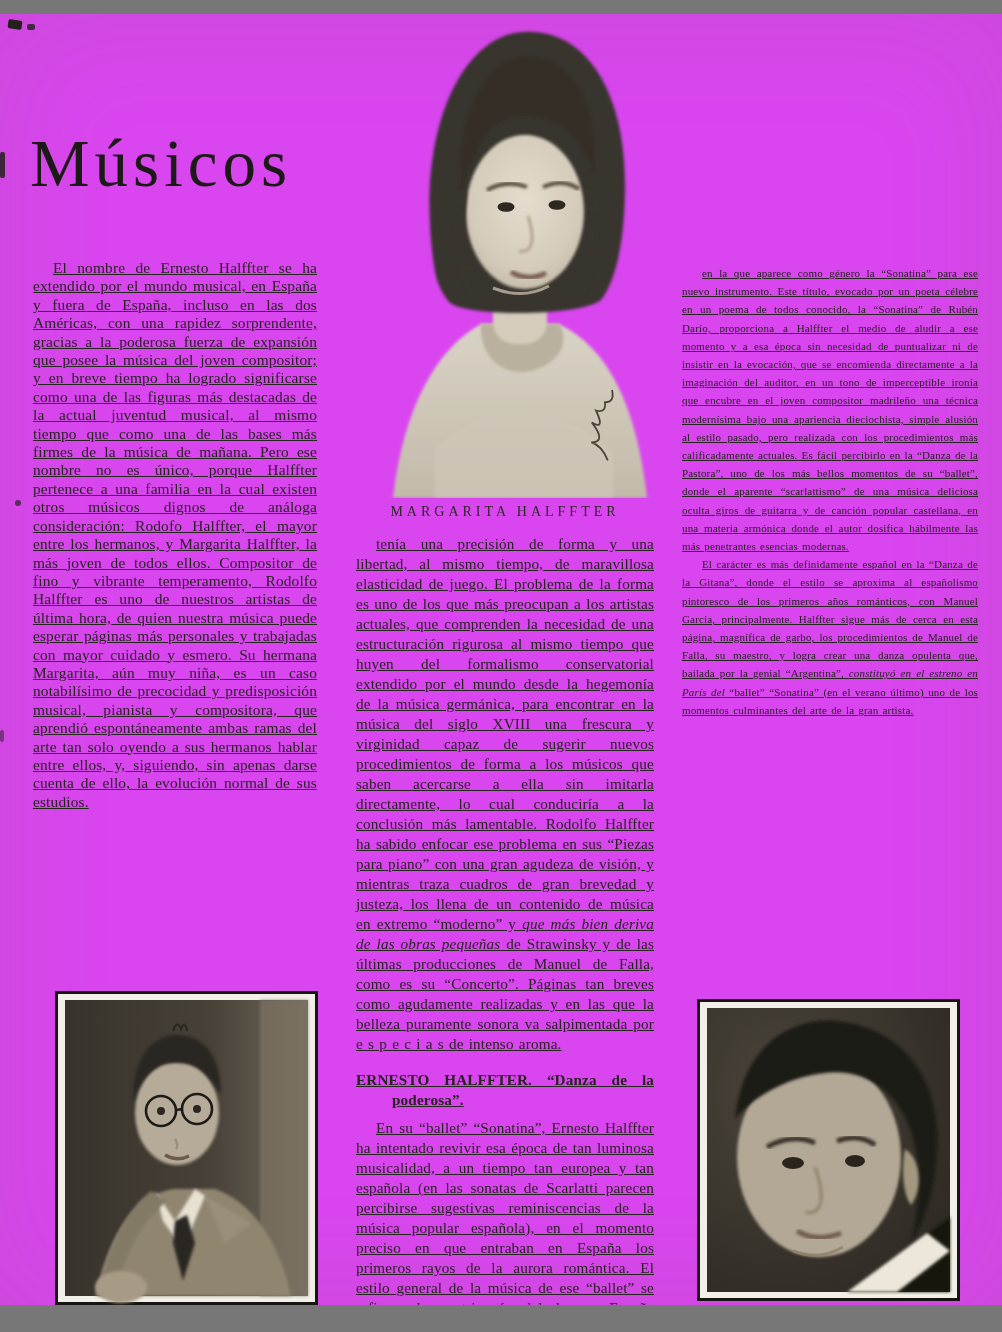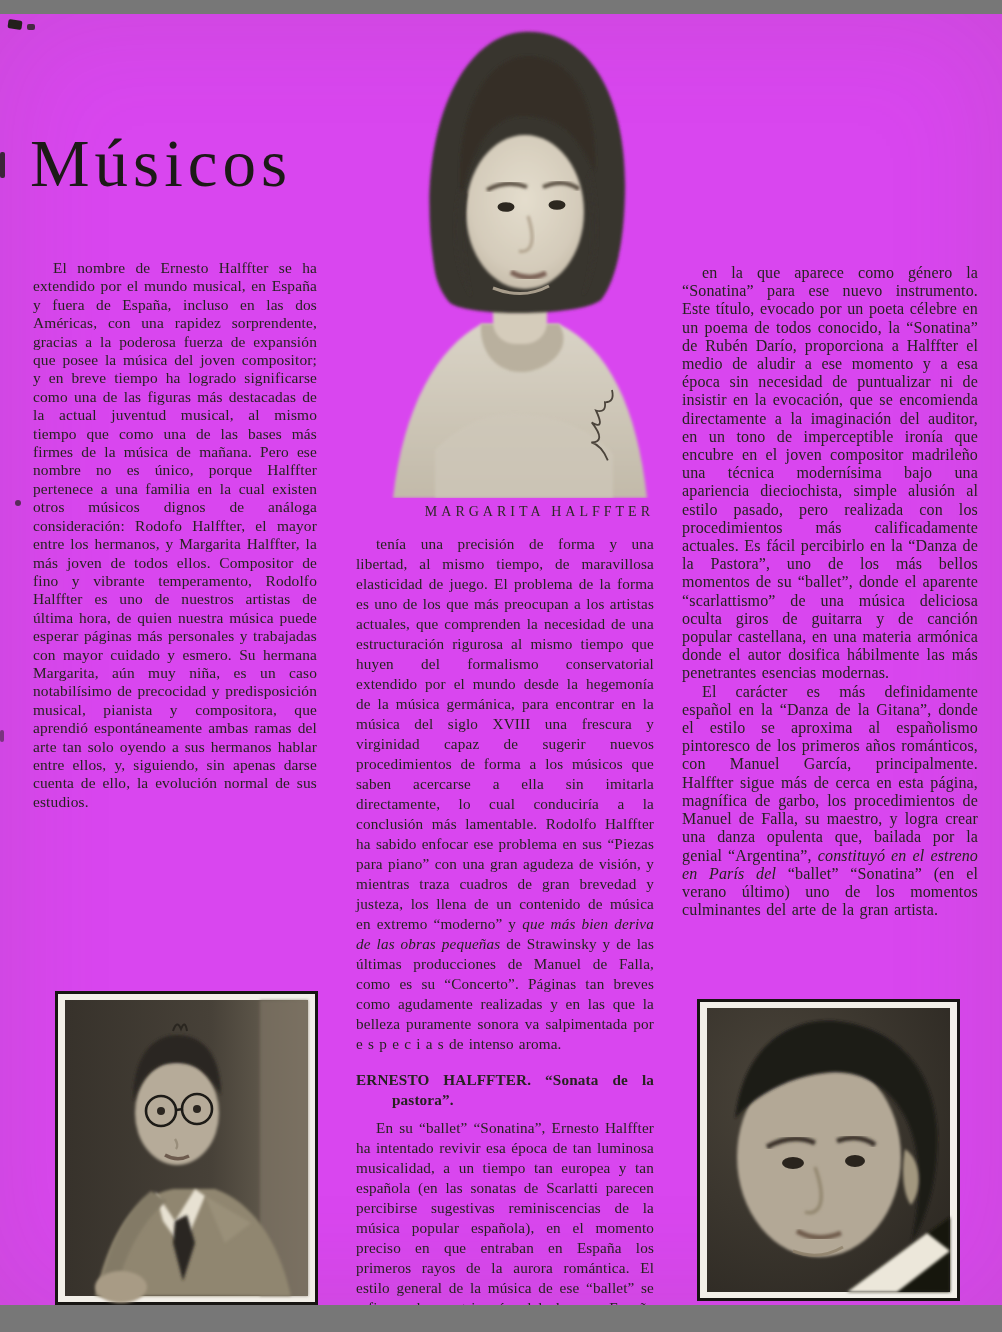--- a/index.html
+++ b/index.html
@@ -10,31 +10,31 @@
     overflow:hidden;
     box-shadow:inset 0 0 120px rgba(110,100,80,.14);
   }
   .page-title{
     position:absolute;top:116px;font-size:67px;line-height:1;
     color:#1c1a17;letter-spacing:5px;white-space:nowrap;
   }
   .title-left{left:30px;}
   .title-right{left:700px;letter-spacing:2px;}
   .col{position:absolute;text-align:justify;}
-  .col p{margin:0;text-indent:20px;word-spacing:1.2px;letter-spacing:.15px;}
+  .col p{margin:0;text-indent:20px;word-spacing:1.2px;letter-spacing:.15px;text-decoration:underline;}
   .col-left{left:33px;top:245px;width:284px;font-size:15.4px;line-height:18.4px;}
   .col-mid{left:356px;top:520px;width:298px;font-size:15.2px;line-height:20px;}
-  .col-right{left:682px;top:250px;width:296px;font-size:16px;line-height:18.2px;}
+  .col-right{left:682px;top:250px;width:296px;font-size:11px;line-height:18.2px;}
   .sec-heading{
     font-weight:bold;margin:16px 0 8px 0 !important;
     padding-left:36px;text-indent:-36px !important;
     letter-spacing:.2px;
   }
   .caption{
-    position:absolute;text-align:right;font-size:14px;
+    position:absolute;text-align:center;font-size:14px;
     letter-spacing:4px;color:#2c2925;white-space:nowrap;
   }
   .cap-margarita{left:356px;top:490px;width:298px;}
   .cap-rodolfo{left:55px;top:1303px;width:263px;}
   .cap-ernesto{left:697px;top:1305px;width:263px;}
   .footer-note{
     margin-top:8px;font-style:italic;font-weight:bold;
     font-size:14.2px;text-indent:0 !important;
   }
   .photo{position:absolute;}
@@ -103,21 +103,21 @@
   </div>
 
   <div class="caption cap-margarita">MARGARITA HALFFTER</div>
 
   <div class="col col-left">
     <p><span>El nombre de Ernesto Halffter se ha extendido por el mundo musical, en España y fuera de España, incluso en las dos Américas, con una rapidez sorprendente, gracias a la poderosa fuerza de expansión que posee la música del joven compositor; y en breve tiempo ha logrado significarse como una de las figuras más destacadas de la actual juventud musical, al mismo tiempo que como una de las bases más firmes de la música de mañana. Pero ese nombre no es único, porque Halffter pertenece a una familia en la cual existen otros músicos dignos de análoga consideración: Rodofo Halffter, el mayor entre los hermanos, y Margarita Halffter, la más joven de todos ellos. Compositor de fino y vibrante temperamento, Rodolfo Halffter es uno de nuestros artistas de última hora, de quien nuestra música puede esperar páginas más personales y trabajadas con mayor cuidado y esmero. Su hermana Margarita, aún muy niña, es un caso notabilísimo de precocidad y predisposición musical, pianista y compositora, que aprendió espontáneamente ambas ramas del arte tan solo oyendo a sus hermanos hablar entre ellos, y, siguiendo, sin apenas darse cuenta de ello, la evolución normal de sus estudios.</span></p>
   </div>
 
   <div class="col col-mid">
     <p><span>tenía una precisión de forma y una libertad, al mismo tiempo, de maravillosa elasticidad de juego. El problema de la forma es uno de los que más preocupan a los artistas actuales, que comprenden la necesidad de una estructuración rigurosa al mismo tiempo que huyen del formalismo conservatorial extendido por el mundo desde la hegemonía de la música germánica, para encontrar en la música del siglo XVIII una frescura y virginidad capaz de sugerir nuevos procedimientos de forma a los músicos que saben acercarse a ella sin imitarla directamente, lo cual conduciría a la conclusión más lamentable. Rodolfo Halffter ha sabido enfocar ese problema en sus “Piezas para piano” con una gran agudeza de visión, y mientras traza cuadros de gran brevedad y justeza, los llena de un contenido de música en extremo “moderno” y </span><em>que más bien deriva de las obras pequeñas</em><span> de Strawinsky y de las últimas producciones de Manuel de Falla, como es su “Concerto”. Páginas tan breves como agudamente realizadas y en las que la belleza puramente sonora va salpimentada por e s p e c i a s de intenso aroma.</span></p>
-    <p class="sec-heading"><span>ERNESTO HALFFTER. “Sonata de la pastora”.</span></p>
+    <p class="sec-heading"><span>ERNESTO HALFFTER. “Danza de la poderosa”.</span></p>
     <p><span>En su “ballet” “Sonatina”, Ernesto Halffter ha intentado revivir esa época de tan luminosa musicalidad, a un tiempo tan europea y tan española (en las sonatas de Scarlatti parecen percibirse sugestivas reminiscencias de la música popular española), en el momento preciso en que entraban en España los primeros rayos de la aurora romántica. El estilo general de la música de ese “ballet” se refiere a las postrimerías del clave en España y a las primeras músicas para piano del siglo XIX, época</span></p>
     <p class="footer-note">(Véase programa del miércoles.)</p>
   </div>
 
   <div class="col col-right">
     <p><span>en la que aparece como género la “Sonatina” para ese nuevo instrumento. Este título, evocado por un poeta célebre en un poema de todos conocido, la “Sonatina” de Rubén Darío, proporciona a Halffter el medio de aludir a ese momento y a esa época sin necesidad de puntualizar ni de insistir en la evocación, que se encomienda directamente a la imaginación del auditor, en un tono de imperceptible ironía que encubre en el joven compositor madrileño una técnica modernísima bajo una apariencia dieciochista, simple alusión al estilo pasado, pero realizada con los procedimientos más calificadamente actuales. Es fácil percibirlo en la “Danza de la Pastora”, uno de los más bellos momentos de su “ballet”, donde el aparente “scarlattismo” de una música deliciosa oculta giros de guitarra y de canción popular castellana, en una materia armónica donde el autor dosifica hábilmente las más penetrantes esencias modernas.</span></p>
     <p><span>El carácter es más definidamente español en la “Danza de la Gitana”, donde el estilo se aproxima al españolismo pintoresco de los primeros años románticos, con Manuel García, principalmente. Halffter sigue más de cerca en esta página, magnífica de garbo, los procedimientos de Manuel de Falla, su maestro, y logra crear una danza opulenta que, bailada por la genial “Argentina”, </span><em>constituyó en el estreno en París del</em><span> “ballet” “Sonatina” (en el verano último) uno de los momentos culminantes del arte de la gran artista.</span></p>
   </div>
 
   <div class="photo" style="left:55px;top:977px;width:263px;height:314px;">

